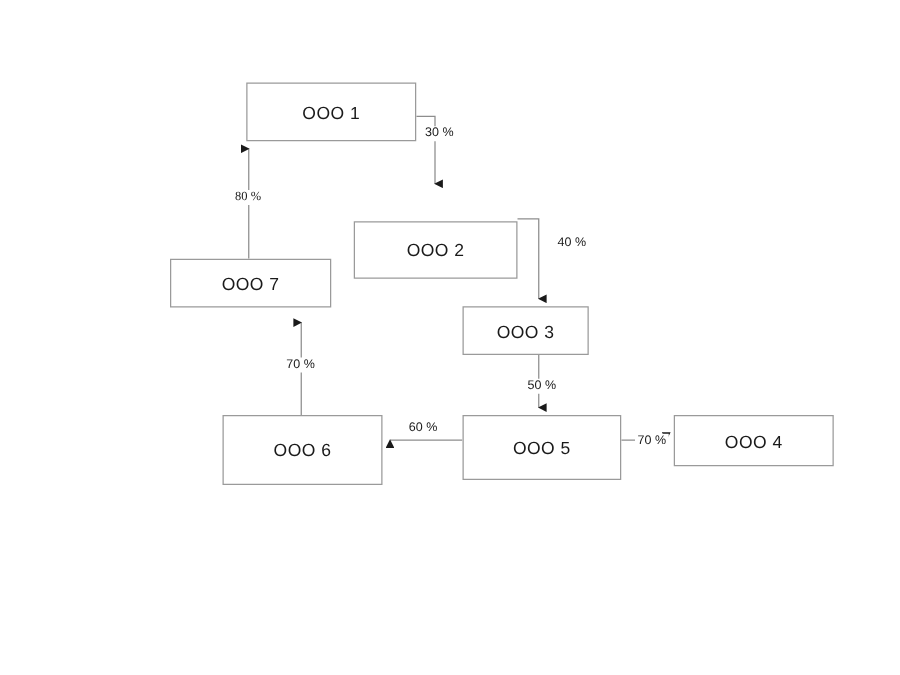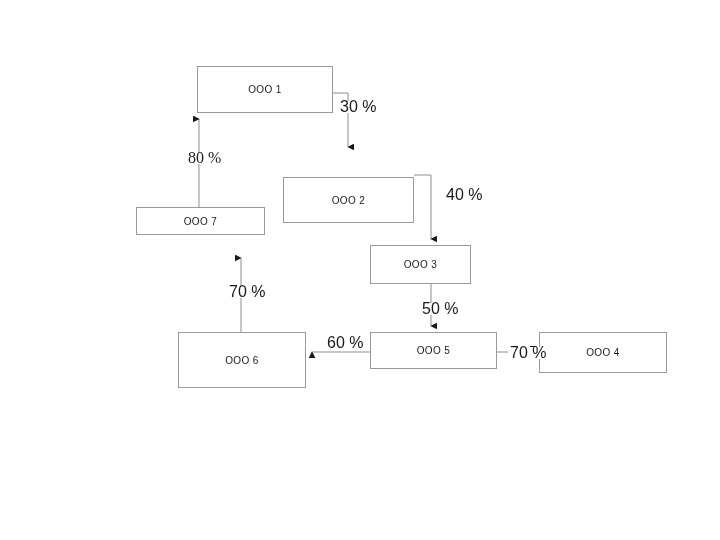--- a/index.html
+++ b/index.html
@@ -28,29 +28,29 @@
     position: absolute;
     box-sizing: border-box;
     border: 1px solid #9a9a9a;
     background: #ffffff;
     display: flex;
     align-items: center;
     justify-content: center;
   }
   .node-label {
     font-family: "Liberation Sans", sans-serif;
-    font-size: 10px;
+    font-size: 14px;
     color: #1a1a1a;
     letter-spacing: 0.4px;
     white-space: nowrap;
   }
   .edge-label {
     position: absolute;
     font-family: "Liberation Sans", sans-serif;
-    font-size: 16px;
+    font-size: 10px;
     color: #1a1a1a;
     background: #ffffff;
     padding: 0 2px;
     white-space: nowrap;
     line-height: 12px;
   }
 </style>
 </head>
 <body>
 
@@ -96,29 +96,29 @@
   </div>
 
   <div class="node-box" style="left:370px; top:245px; width:101px; height:39px;">
     <span class="node-label">OOO 3</span>
   </div>
 
   <div class="node-box" style="left:539px; top:332px; width:128px; height:41px;">
     <span class="node-label">OOO 4</span>
   </div>
 
-  <div class="node-box" style="left:370px; top:332px; width:127px; height:37px;">
+  <div class="node-box" style="left:370px; top:332px; width:127px; height:52px;">
     <span class="node-label">OOO 5</span>
   </div>
 
   <div class="node-box" style="left:178px; top:332px; width:128px; height:56px;">
     <span class="node-label">OOO 6</span>
   </div>
 
-  <div class="node-box" style="left:136px; top:207px; width:129px; height:28px;justify-content:center;">
+  <div class="node-box" style="left:136px; top:207px; width:129px; height:39px;justify-content:center;">
     <span class="node-label">OOO 7</span>
   </div>
 
   <span class="edge-label" style="left:338px; top:101px;">30 %</span>
 
   <span class="edge-label" style="left:444px; top:189px;">40 %</span>
 
   <span class="edge-label" style="left:420px; top:303px;">50 %</span>
 
   <span class="edge-label" style="left:508px; top:347px;">70 %</span>

